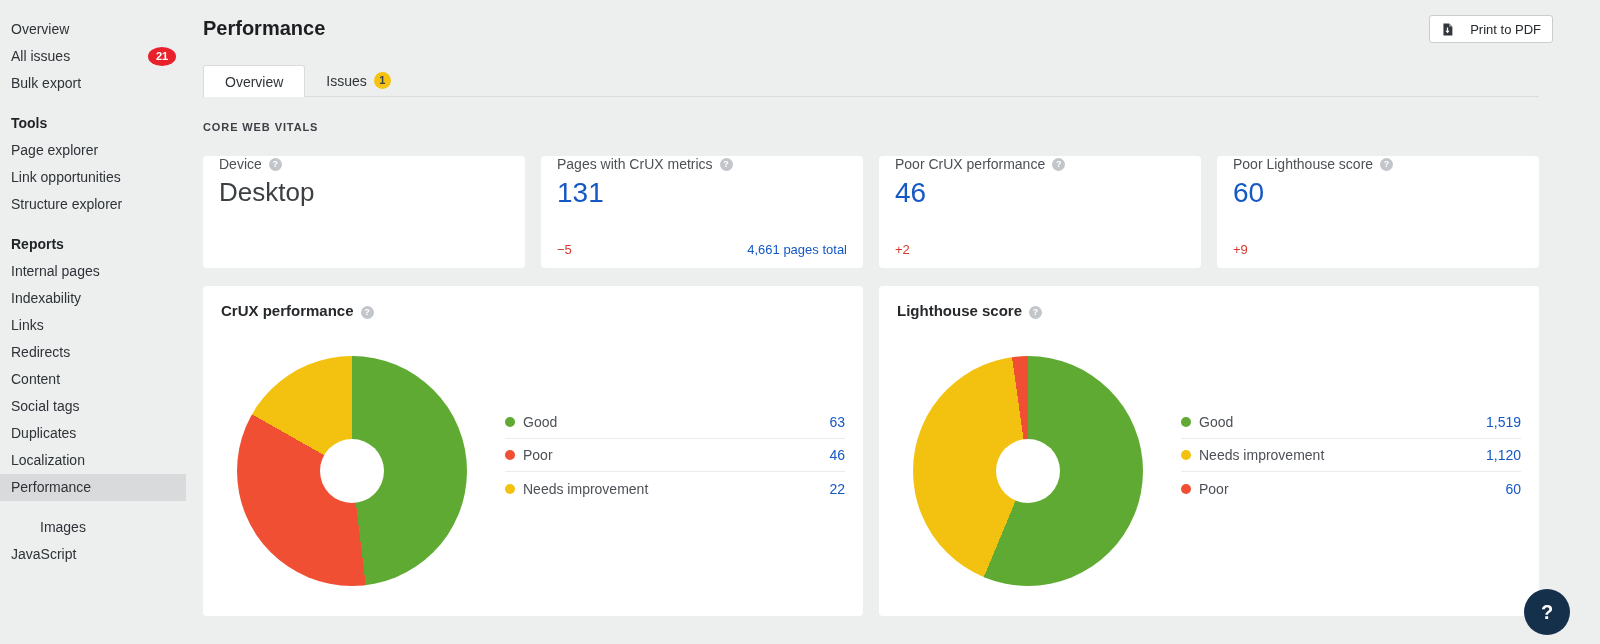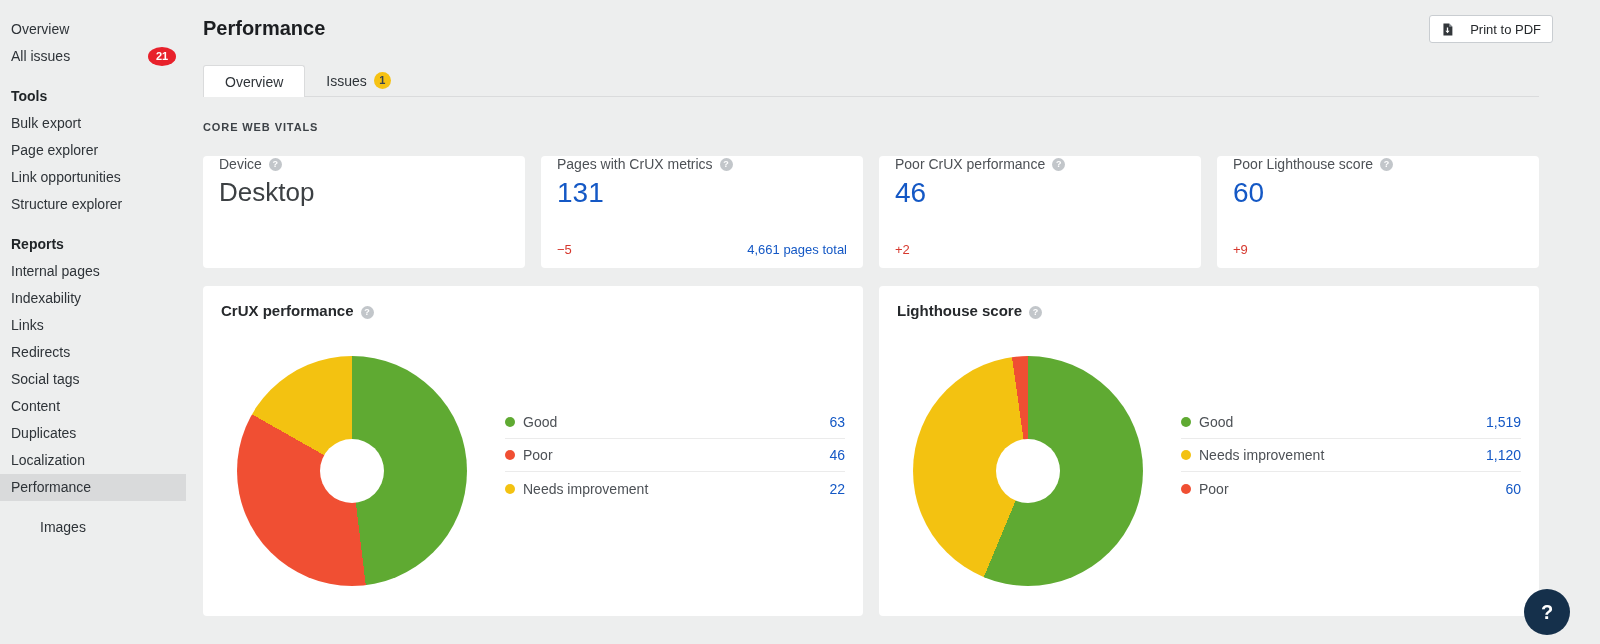--- a/index.html
+++ b/index.html
@@ -87,36 +87,37 @@
 </style>
 </head>
 <body>
 
 <nav class="sidebar">
   <div class="snav">Overview</div>
   <div class="snav">
     <span>All issues</span>
     <span class="sbadge">21</span>
   </div>
+  <div class="snav">Bulk export</div>
   <div class="snav shead">Tools</div>
-  <div class="snav">Bulk export</div>
   <div class="snav">Page explorer</div>
   <div class="snav">Link opportunities</div>
   <div class="snav">Structure explorer</div>
   <div class="snav shead">Reports</div>
   <div class="snav">Internal pages</div>
   <div class="snav">Indexability</div>
   <div class="snav">Links</div>
   <div class="snav">Redirects</div>
+  <div class="snav">Content</div>
   <div class="snav">Social tags</div>
-  <div class="snav">Content</div>
   <div class="snav">Duplicates</div>
   <div class="snav">Localization</div>
   <div class="snav selected">Performance</div>
   <div class="snav gap">Images</div>
+  <div class="snav">JavaScript</div>
 </nav>
 
 <main class="main">
 
   <h1 class="page-title">Performance</h1>
 
   <div class="tabbar">
     <div class="tab active">
       <span>Overview</span>
     </div>

